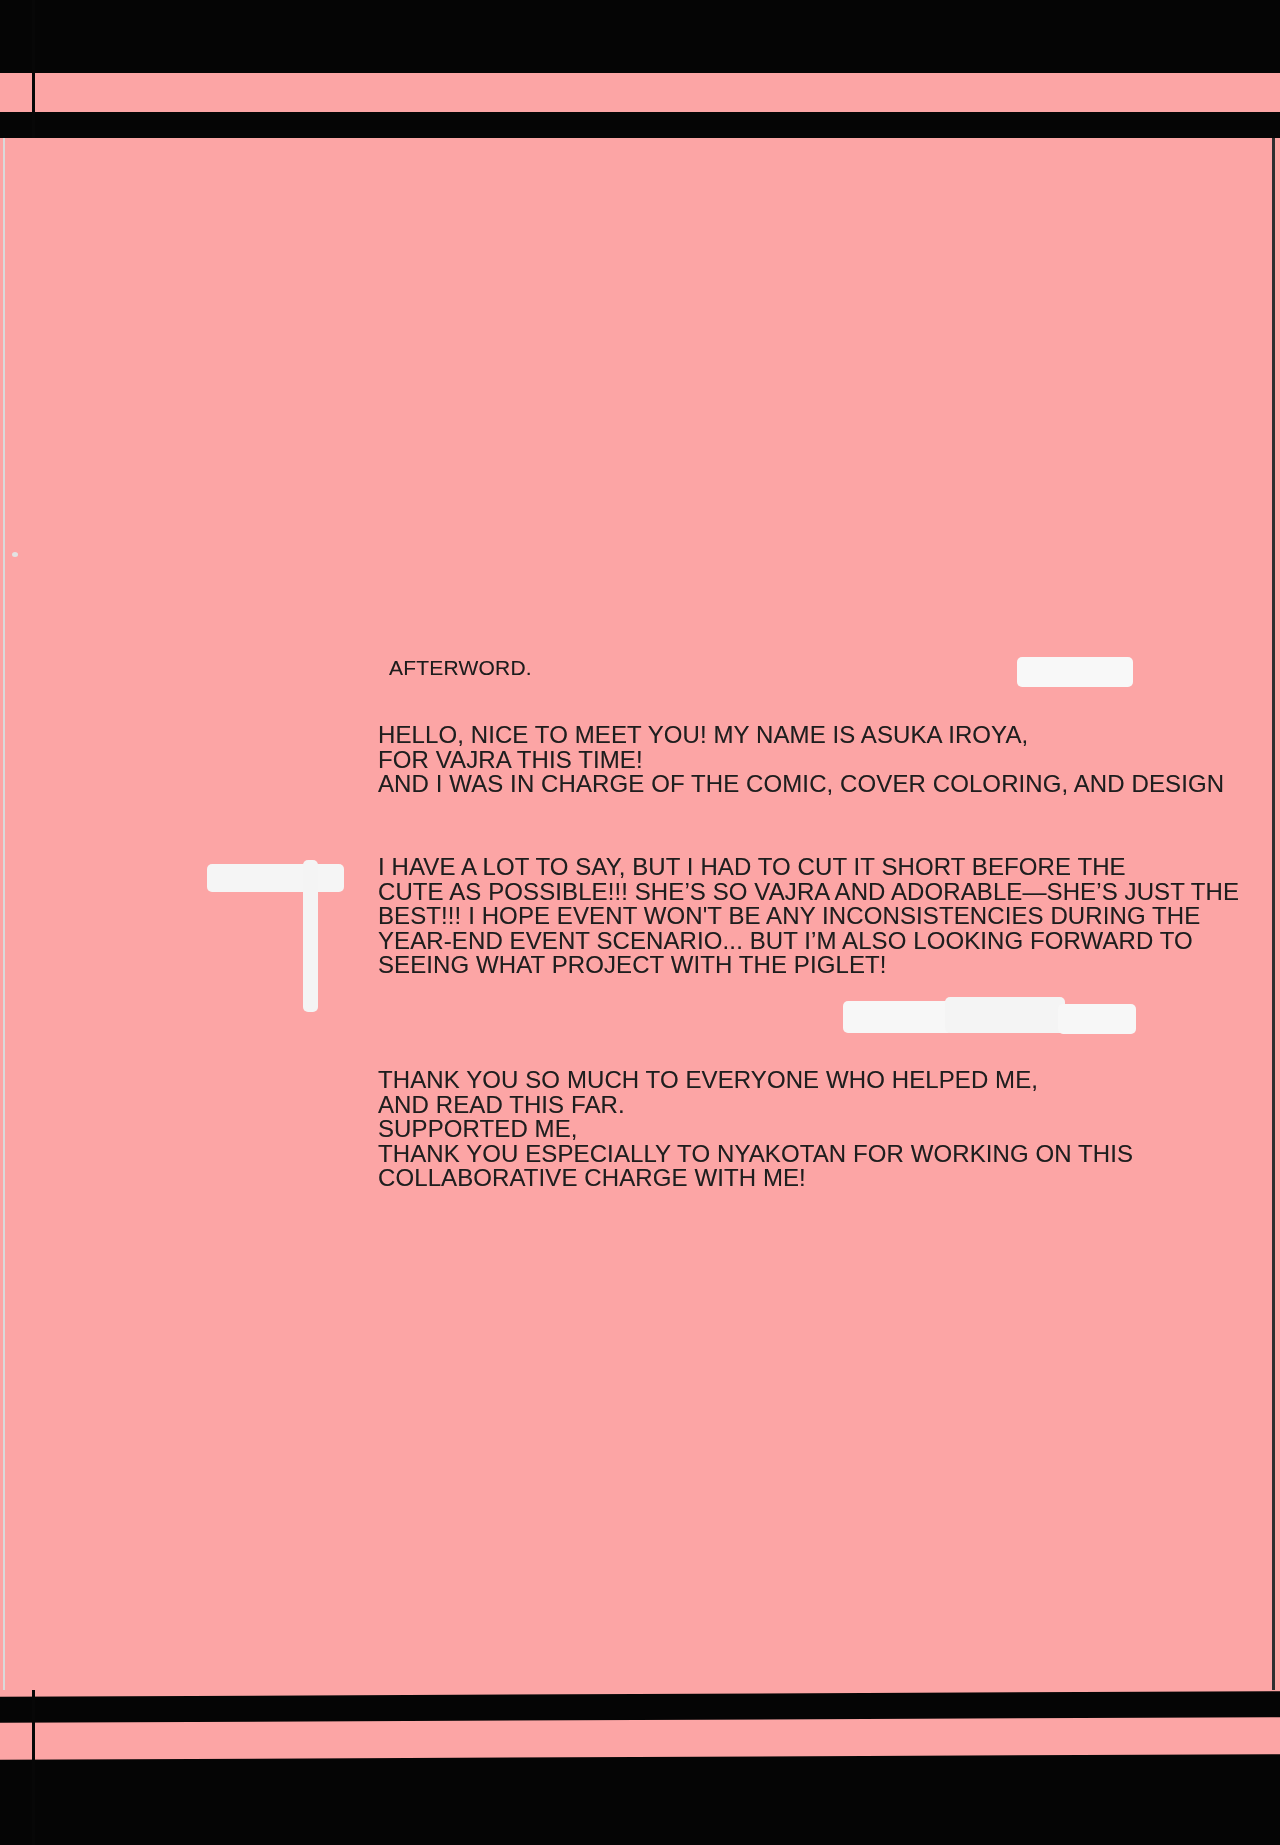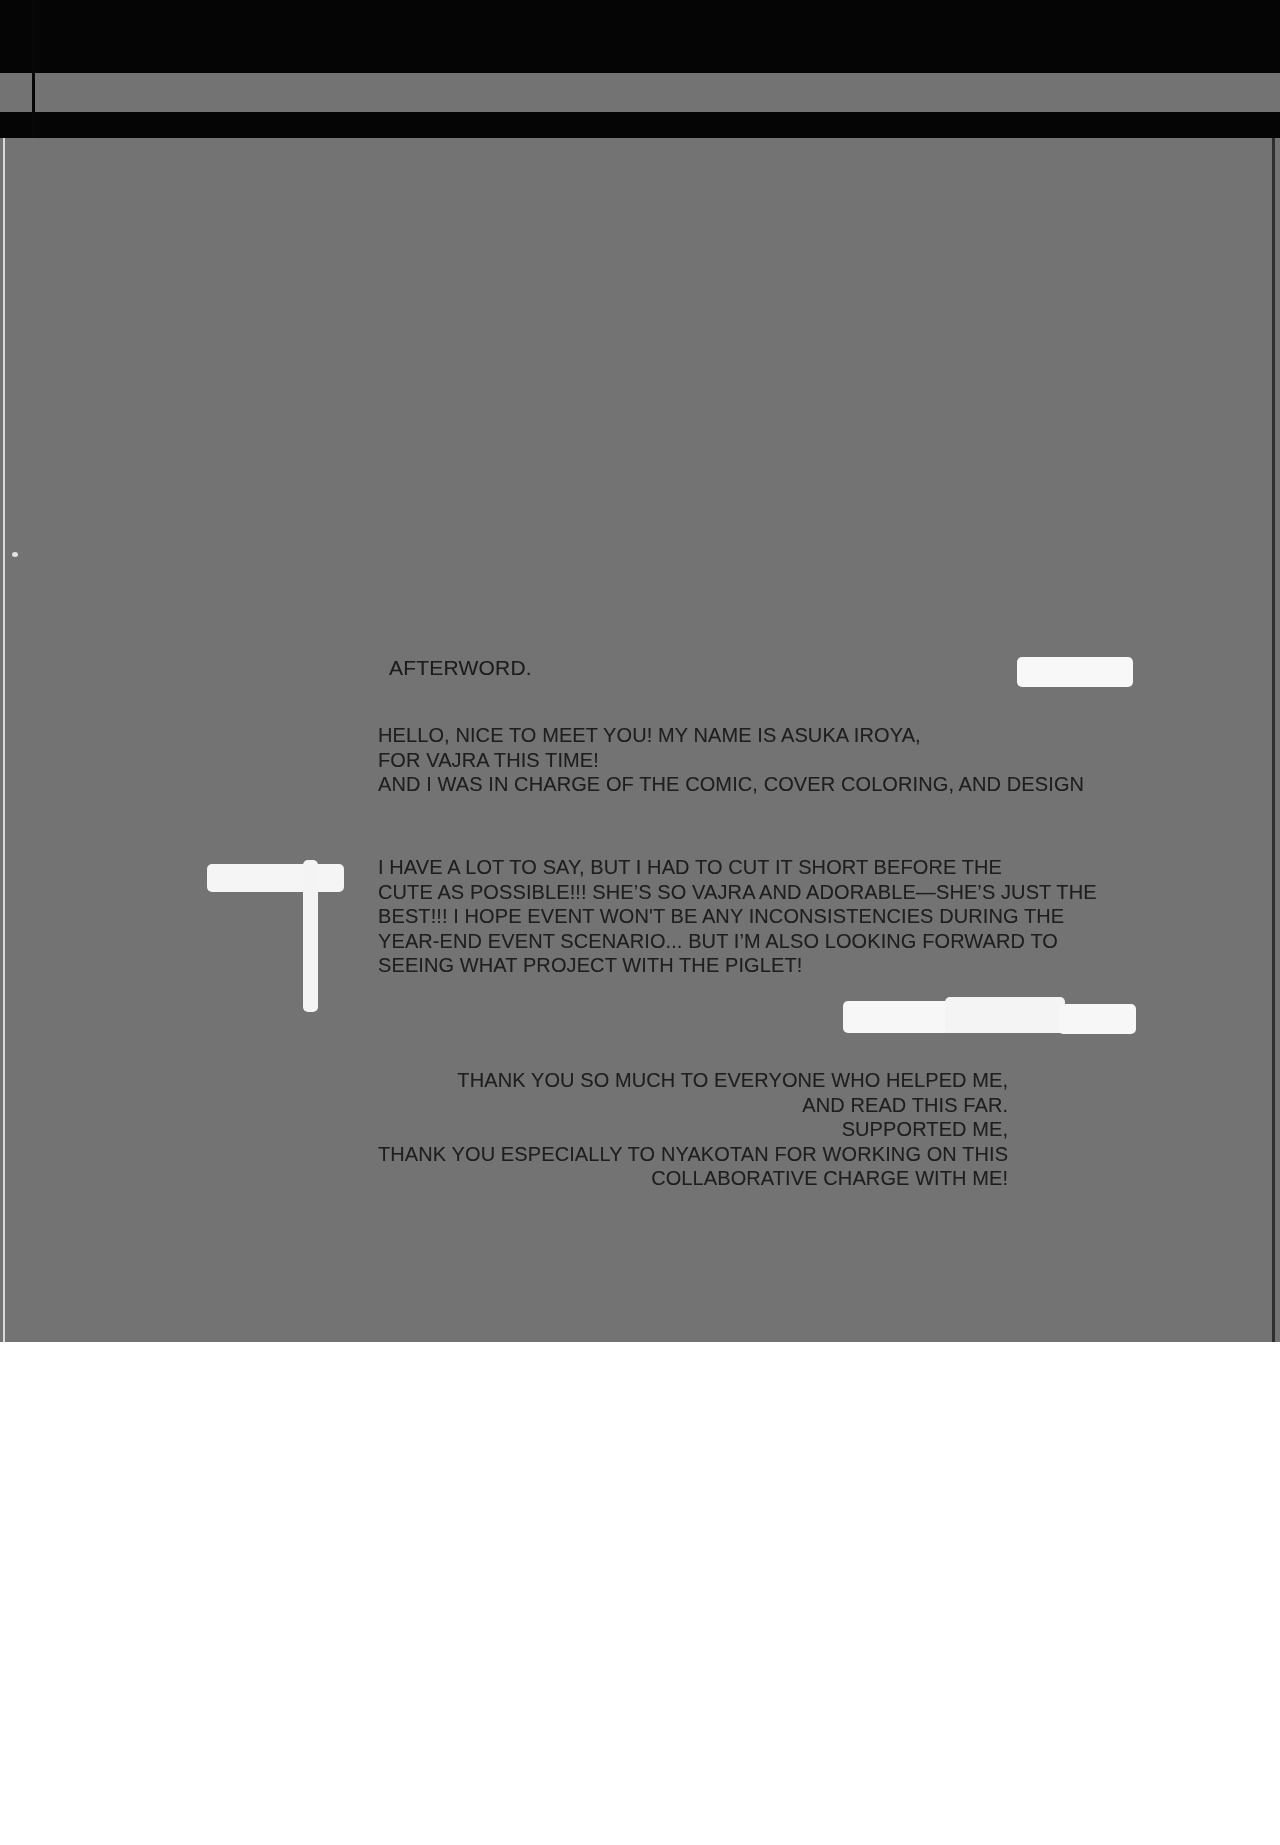--- a/index.html
+++ b/index.html
@@ -1,19 +1,19 @@
 <!DOCTYPE html>
 <html><head>
 <meta charset="utf-8">
 <style>
   html,body{margin:0;padding:0;background:#ffffff;}
   .scan{
     position:relative;
-    width:1280px;height:1342px;
-    background:#737373;
+    width:1280px;height:1845px;
+    background:#fca5a5;
     overflow:hidden;
     font-family:"Liberation Sans", sans-serif;
     color:#1e1e1e;
   }
   
   .bar{position:absolute;left:0;width:1280px;background:#050505;}
   .bar-top-1{top:0;height:73px;}
   .bar-top-2{top:112px;height:26px;}
   .bottom-group{position:absolute;left:-12px;top:1690px;width:1304px;height:160px;transform:rotate(-0.25deg);}
   .bar-bot-1{position:absolute;left:0;top:4px;width:1304px;height:26px;background:#050505;}
@@ -36,27 +36,27 @@
   .speck{left:12px;top:552px;width:6px;height:5px;border-radius:50%;background:#e3e3e3;}
   
   .heading{
     position:absolute;left:389px;top:655px;
     font-size:21px;line-height:25px;letter-spacing:0.2px;
     color:#1c1c1c;white-space:nowrap;
     text-shadow:0 0 0.6px rgba(40,40,40,0.35);
   }
   .para{
     position:absolute;left:378px;
-    font-size:20px;line-height:24.5px;letter-spacing:0.1px;
+    font-size:24px;line-height:24.5px;letter-spacing:0.1px;
     color:#1e1e1e;white-space:nowrap;
     text-shadow:0 0 0.6px rgba(40,40,40,0.35);
   }
   .para-1{top:723px;}
   .para-2{top:855px;}
-  .para-3{top:1068px;text-align:right;}
+  .para-3{top:1068px;}
 </style>
 </head>
 <body>
 
 <div class="scan">
 
   <div class="bar bar-top-1"></div>
   <div class="bar bar-top-2"></div>
   <div class="seam seam-top"></div>
 

